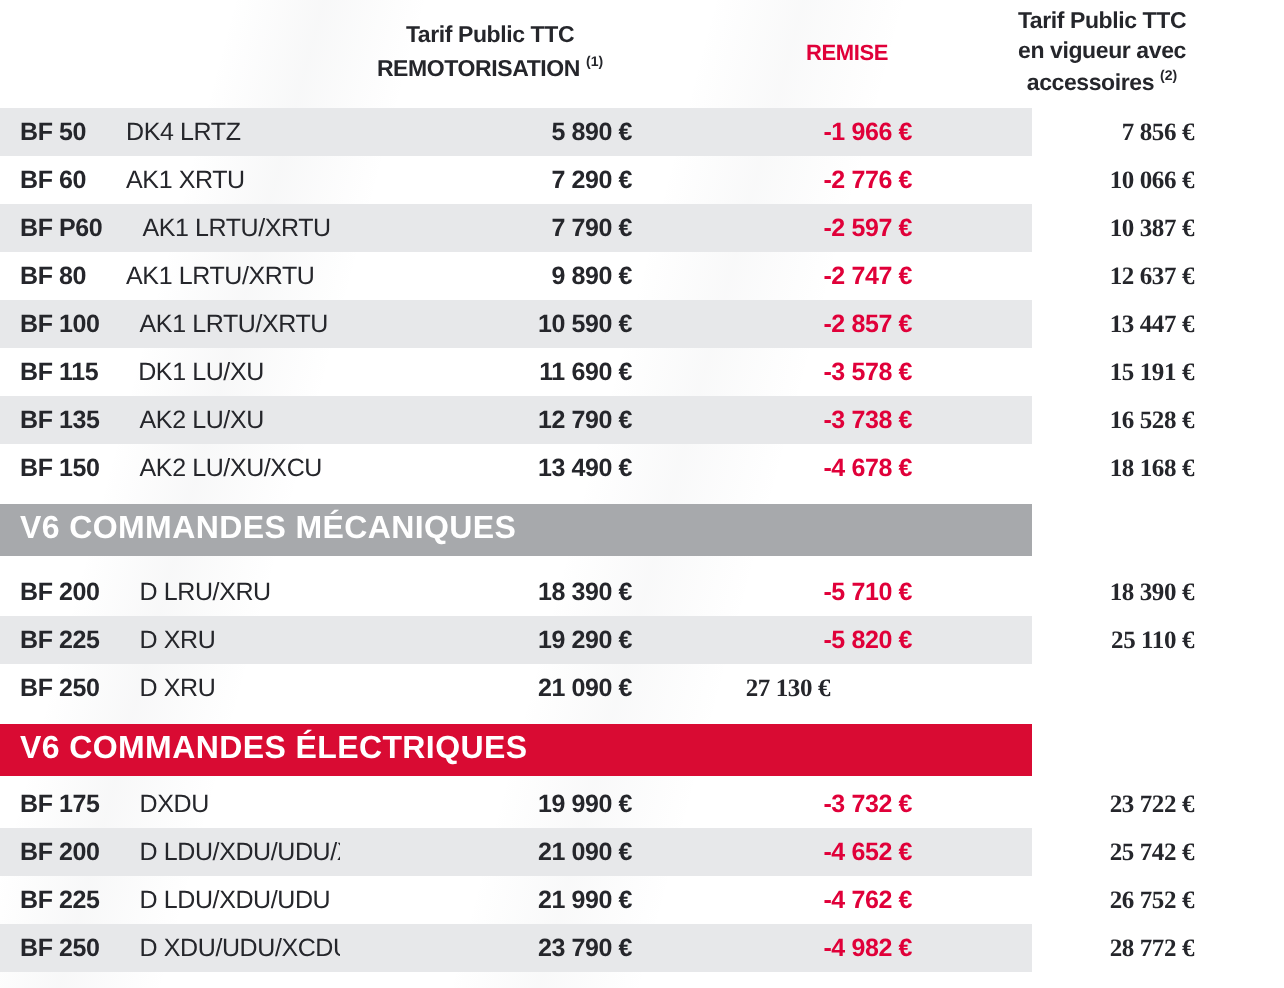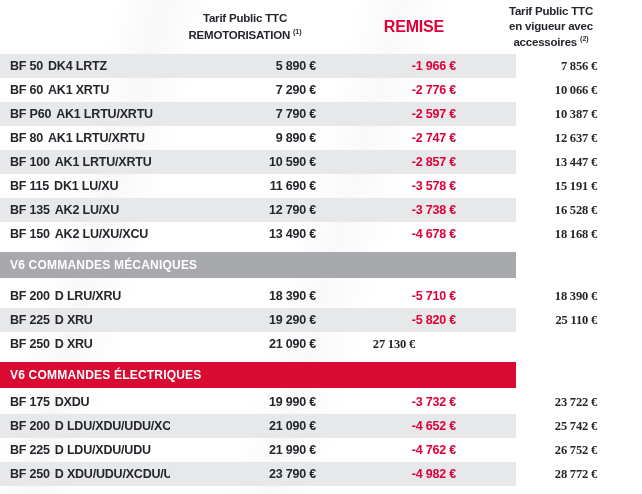--- a/index.html
+++ b/index.html
@@ -23,51 +23,51 @@
     height: 54px;
     align-items: center;
     font-weight: 700;
     font-size: 11.5px;
     line-height: 1.32;
     letter-spacing: -0.2px;
     color: #25262B;
   }
   .hcell { box-sizing: border-box; }
   .h-tarif1 { text-align: center; }
-  .h-remise { text-align: right; padding-right: 16px; color: #E00039; font-size: 16px; }
+  .h-remise { text-align: right; padding-right: 16px; color: #E00039; font-size: 11px; }
   .h-tarif2 { text-align: center; }
   sup { font-size: 7px; vertical-align: super; letter-spacing: 0; }
   .row {
     display: grid;
     grid-template-columns: 170px 150px 140px 182px;
     height: 24px;
     align-items: center;
     font-size: 12.5px;
     letter-spacing: -0.2px;
     white-space: nowrap;
   }
   .row.shade { background: #E7E8EA; }
   .cell { box-sizing: border-box; }
   .model { padding-left: 10px; overflow: hidden; }
   .model-name { font-weight: 700; }
-  .model-variant { font-weight: 700; margin-left: 5px; }
+  .model-variant { font-weight: 400; margin-left: 20px; }
   .num { text-align: right; font-weight: 700; color: #25262B; }
   .c-tarif1 { padding-right: 4px; }
   .c-remise { color: #E00039; padding-right: 4px; }
   .c-tarif2 { padding-right: 45px; font-family: Liberation Serif, serif; }
   .band {
     height: 26px;
     margin: 6px 0;
     display: flex;
     align-items: center;
     padding-left: 10px;
     box-sizing: border-box;
     color: #ffffff;
     font-weight: 700;
-    font-size: 12px;
+    font-size: 16px;
     letter-spacing: 0.2px;
     white-space: nowrap;
   }
   .band.gray { background: #A7A9AC; }
   .band.red  { background: #D90B33; margin-bottom: 2px; text-align: center; }
 </style>
 </head>
 <body>
 
 <div class="page">

